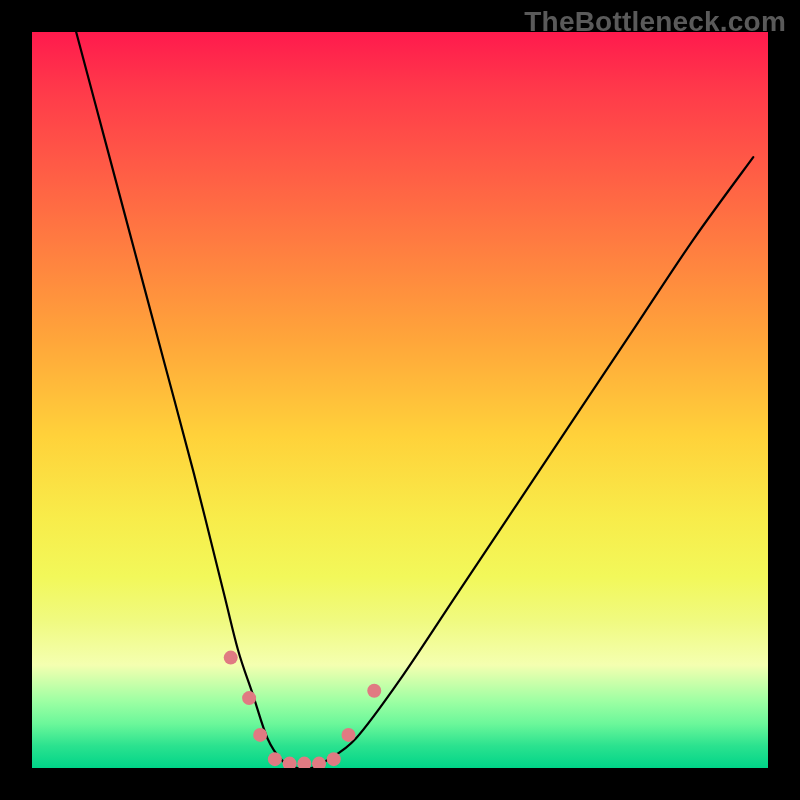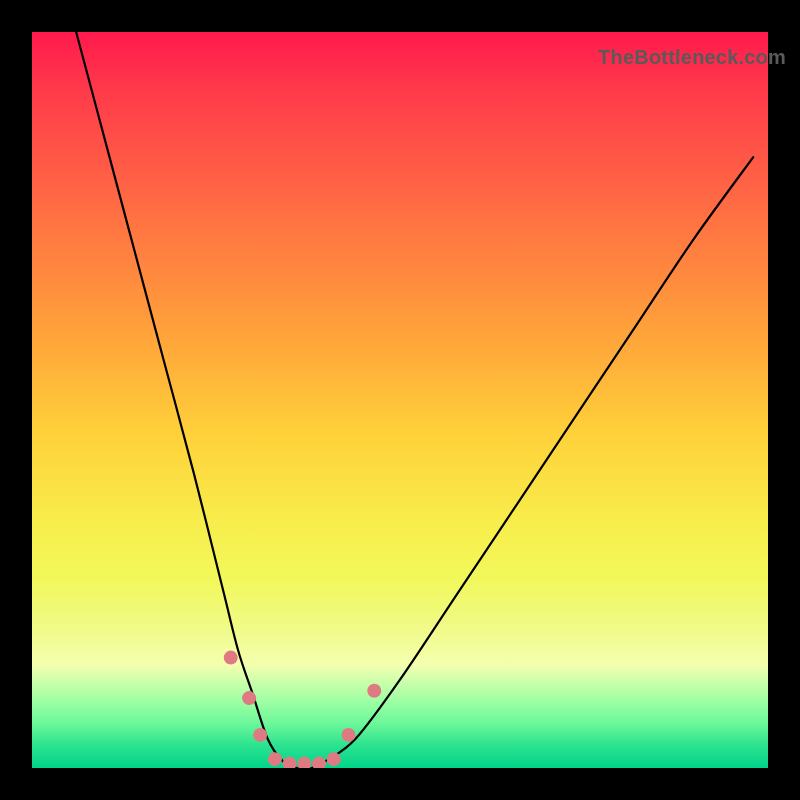--- a/index.html
+++ b/index.html
@@ -46,24 +46,23 @@
       #6bf79a 94%,
       #2be28f 97%,
       #00d488 100%
     );
   }
   .attribution {
     position: absolute;
     top: 6px;
     right: 14px;
     color: #5a5a5a;
-    font-size: 20px;
+    font-size: 28px;
     font-weight: 600;
     letter-spacing: 0.2px;
-    margin-top: 40px;
   }
   svg.curve {
     position: absolute;
     left: 0; top: 0;
     width: 736px;
     height: 736px;
   }
 </style>
 </head>
 <body>

